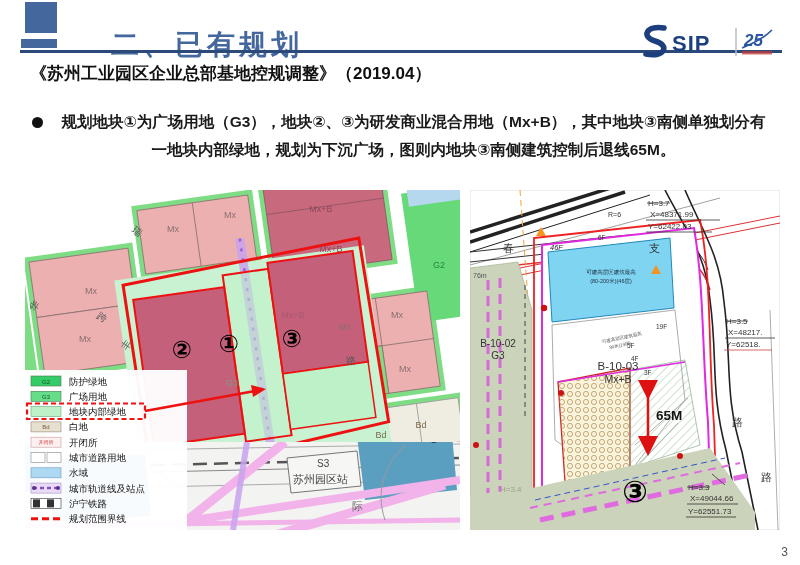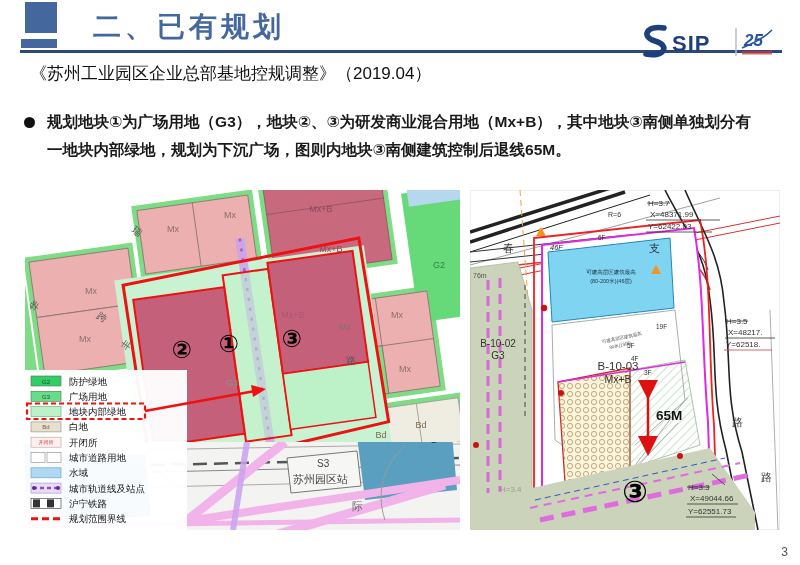--- a/index.html
+++ b/index.html
@@ -1,24 +1,24 @@
 <!DOCTYPE html>
 <html><head>
 <meta charset="utf-8">
 <style>
   html,body{margin:0;padding:0;}
   body{width:800px;height:565px;position:relative;background:#ffffff;
        font-family:"Liberation Sans","DejaVu Sans",sans-serif;overflow:hidden;}
   .hdr-sq1{position:absolute;left:25px;top:2px;width:32px;height:31px;background:#44689e;}
   .hdr-sq2{position:absolute;left:21px;top:39px;width:36px;height:9px;background:#44689e;}
-  .page-title{position:absolute;left:93px;top:8px;font-size:28px;font-weight:bold;color:#44689e;letter-spacing:4px;margin:0;}
+  .page-title{position:absolute;left:93px;top:8px;font-size:28px;font-weight:bold;color:#44689e;letter-spacing:4px;margin:18px;}
   .hdr-rule{position:absolute;left:20px;top:50px;width:762px;height:3px;background:#2b4a7a;}
   .logo{position:absolute;right:18px;top:20px;width:150px;height:44px;}
-  .doc-title{position:absolute;left:30px;top:62px;font-size:17px;font-weight:normal;color:#111;margin:0;}
-  .bullet-row{position:absolute;left:22px;top:108px;width:742px;display:flex;}
+  .doc-title{position:absolute;left:30px;top:62px;font-size:17px;font-weight:bold;color:#111;margin:0;}
+  .bullet-row{position:absolute;left:30px;top:108px;width:742px;display:flex;text-align:center;}
   .bullet-dot{width:11px;height:11px;border-radius:50%;background:#111;margin:9px 12px 0 2px;flex:none;}
   .bullet-text{margin:0;font-size:15.5px;font-weight:bold;color:#1a1a1a;line-height:1.82;}
   .map{position:absolute;top:190px;}
   .map-left{left:25px;}
   .map-right{left:470px;}
   .page-num{position:absolute;right:12px;bottom:6px;font-size:12px;color:#555;}
   svg text{font-family:"Liberation Sans","DejaVu Sans",sans-serif;}
 </style>
 </head>
 <body>

